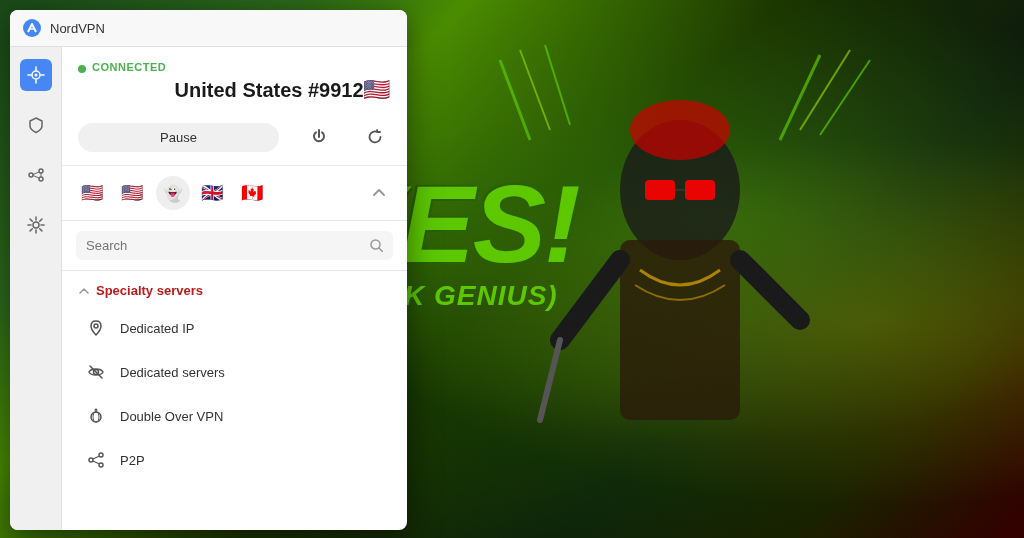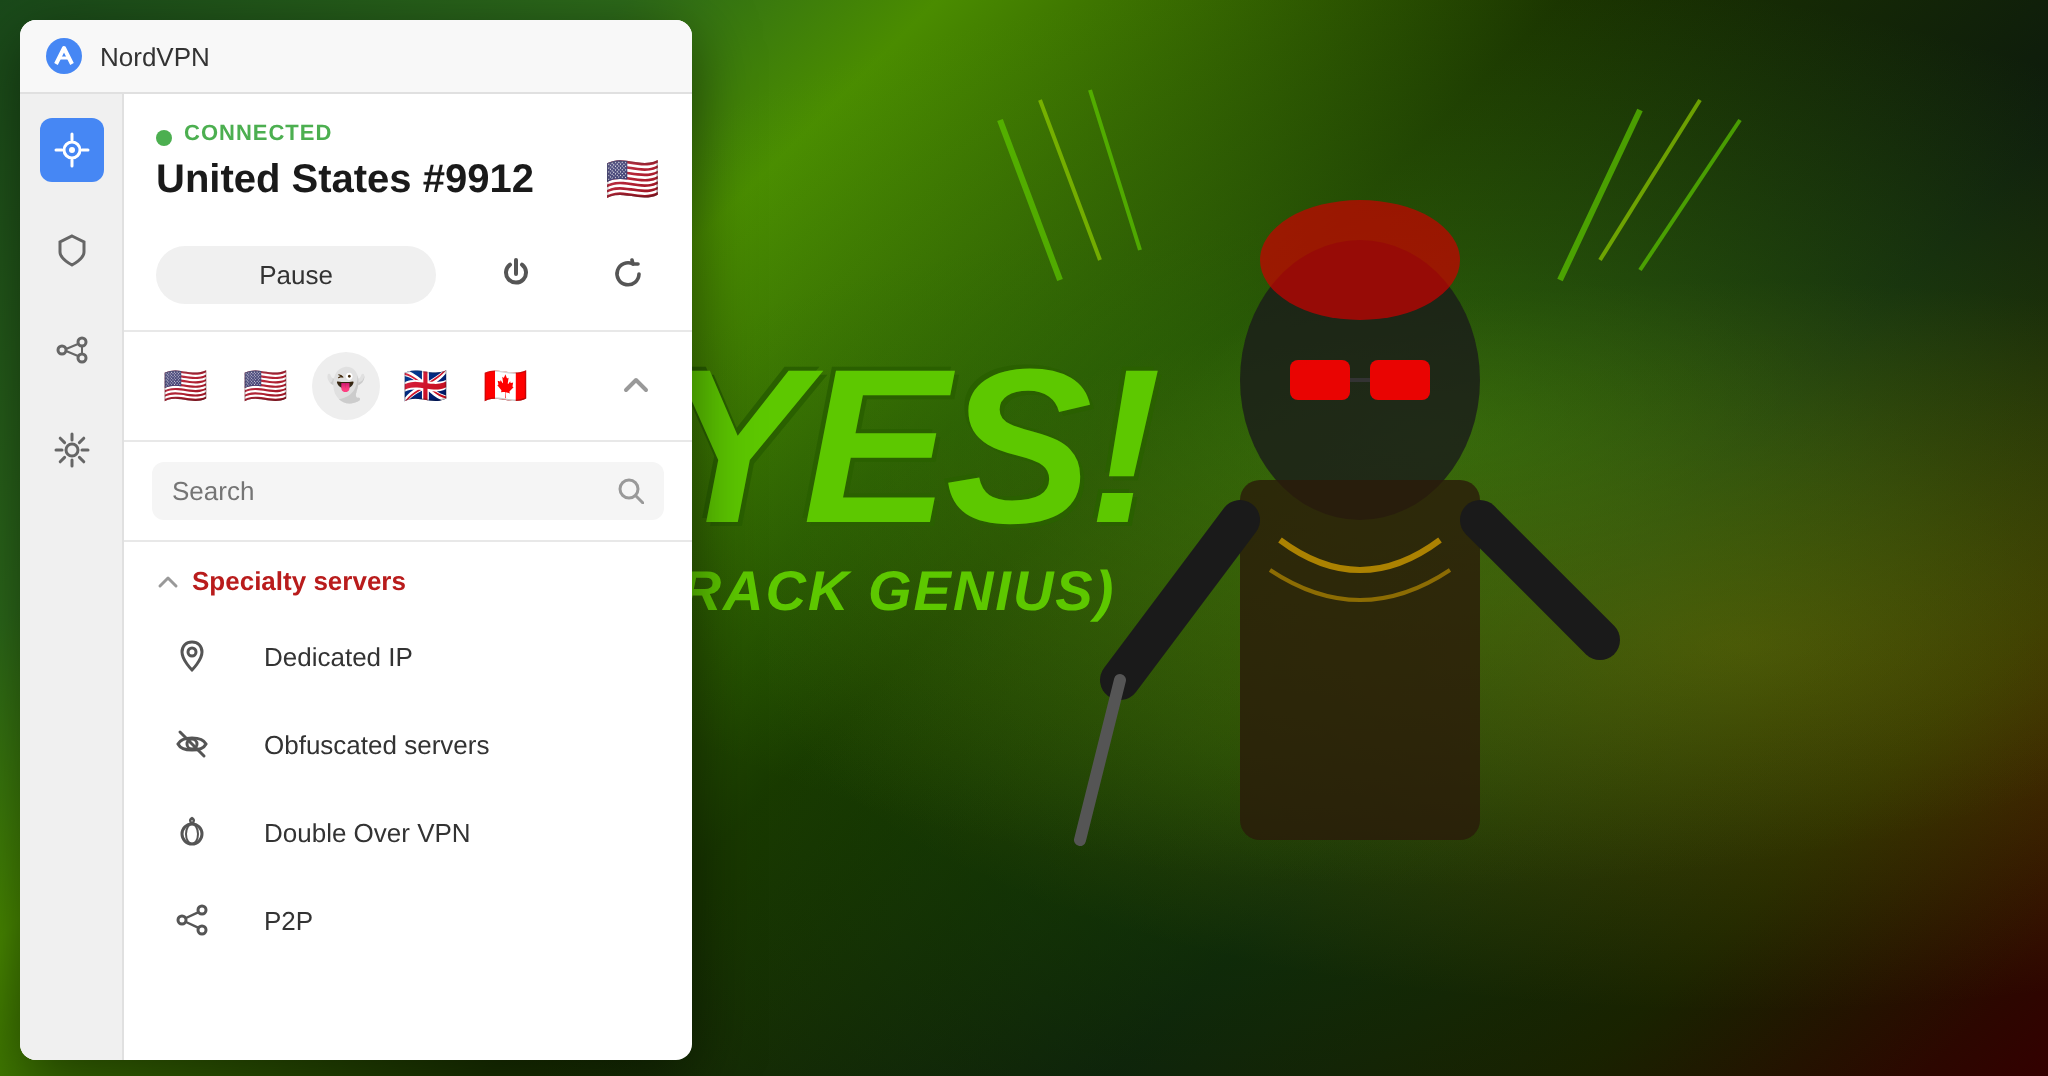--- a/index.html
+++ b/index.html
@@ -57,21 +57,21 @@
       left: 480px;
       width: 400px;
       height: 460px;
     }
 
     
     .nordvpn-panel {
       position: absolute;
       top: 10px;
       left: 10px;
-      width: 336px;
+      width: 397px;
       height: 520px;
       background: #ffffff;
       border-radius: 8px;
       box-shadow: 0 8px 32px rgba(0,0,0,0.5);
       display: flex;
       flex-direction: column;
       overflow: hidden;
     }
 
     
@@ -157,21 +157,21 @@
     .connected-label {
       font-size: 11px;
       font-weight: 700;
       color: #4CAF50;
       letter-spacing: 0.5px;
       text-transform: uppercase;
     }
     .server-info {
       display: flex;
       align-items: center;
-      justify-content: space-between;
+      justify-content: flex-end;
     }
     .server-name {
       font-size: 20px;
       font-weight: 700;
       color: #1a1a1a;
     }
     .flag-icon {
       font-size: 22px;
     }
 
@@ -281,21 +281,21 @@
     .specialty-label {
       font-size: 13px;
       font-weight: 600;
       color: #b91c1c;
     }
 
     
     .menu-item {
       display: flex;
       align-items: center;
-      gap: 24px;
+      gap: 12px;
       padding: 10px 16px;
       cursor: pointer;
       border-radius: 4px;
       margin: 0 6px;
     }
     .menu-item-icon {
       width: 24px;
       height: 24px;
       display: flex;
       align-items: center;
@@ -469,21 +469,21 @@
 
 
       <div class="menu-item">
         <div class="menu-item-icon">
           <svg width="18" height="18" viewBox="0 0 18 18" fill="none" xmlns="http://www.w3.org/2000/svg">
             <path d="M2 9 C4 5 14 5 16 9 C14 13 4 13 2 9Z" stroke="#555" stroke-width="1.5" fill="none"></path>
             <circle cx="9" cy="9" r="2.5" stroke="#555" stroke-width="1.5" fill="none"></circle>
             <line x1="3" y1="3" x2="15" y2="15" stroke="#555" stroke-width="1.5" stroke-linecap="round"></line>
           </svg>
         </div>
-        <span class="menu-item-label">Obfuscated servers</span>
+        <span class="menu-item-label">Dedicated servers</span>
       </div>
 
       <div class="menu-item">
         <div class="menu-item-icon">
           <svg width="18" height="18" viewBox="0 0 18 18" fill="none" xmlns="http://www.w3.org/2000/svg">
             <circle cx="9" cy="10" r="5" stroke="#555" stroke-width="1.5" fill="none"></circle>
             <ellipse cx="9" cy="10" rx="3" ry="5" stroke="#555" stroke-width="1" fill="none"></ellipse>
             <path d="M9 5 C9 5 11 3 9 2 C7 3 9 5 9 5" stroke="#555" stroke-width="1.2" fill="none"></path>
           </svg>
         </div>

